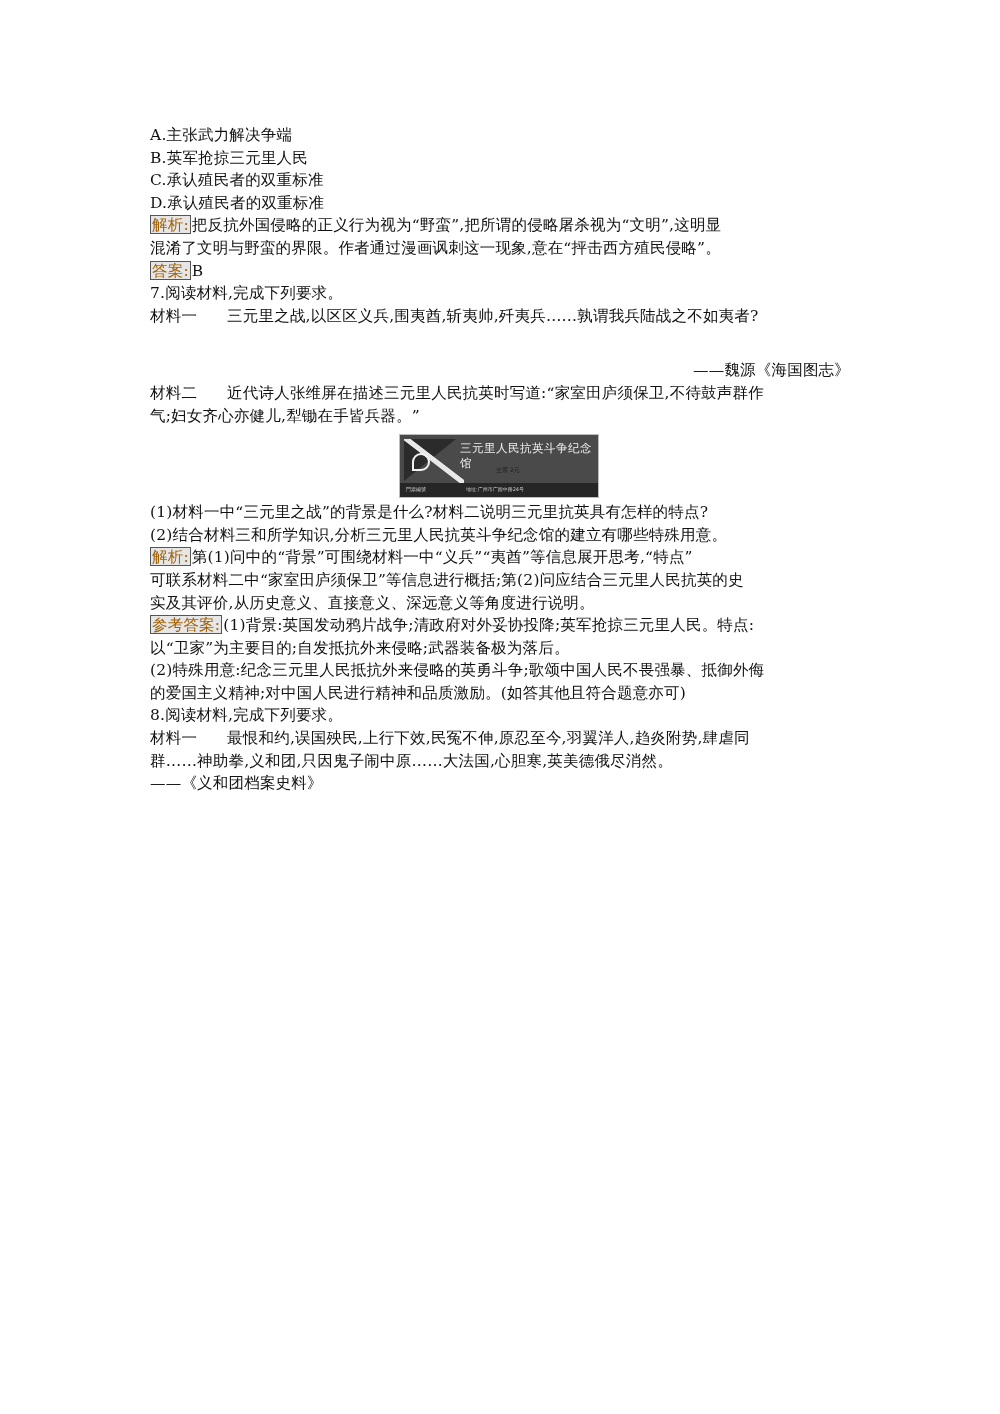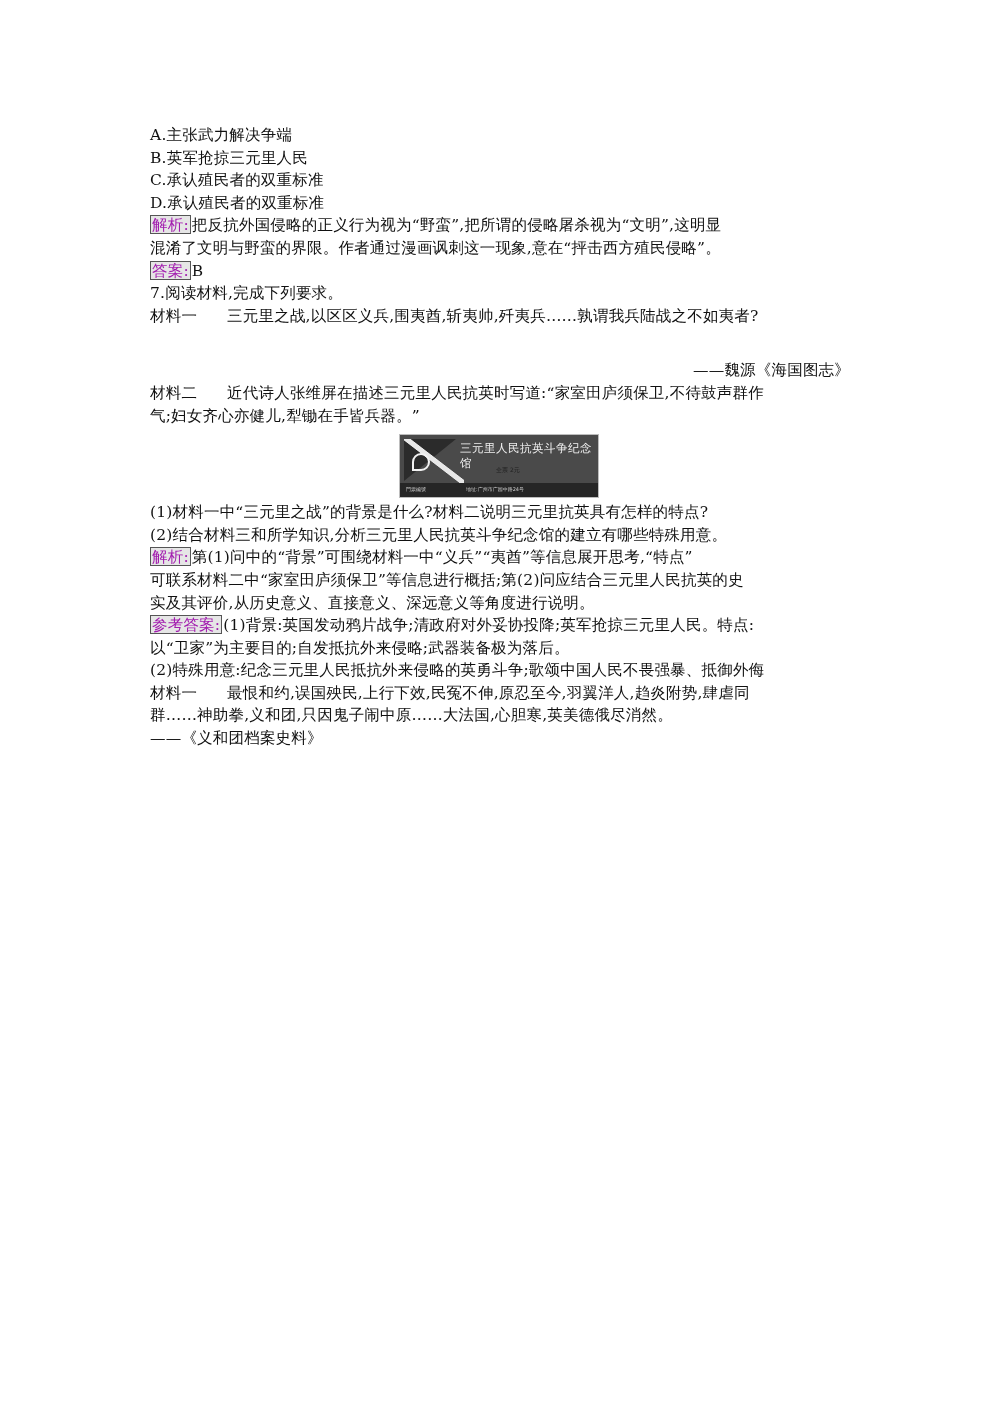--- a/index.html
+++ b/index.html
@@ -2,21 +2,21 @@
 <html><head>
 <meta charset="utf-8">
 <style>
   html, body { margin: 0; padding: 0; background: #ffffff; }
   body { width: 1000px; height: 1414px; position: relative; overflow: hidden;
          font-family: "DejaVu Serif", "Liberation Serif", serif; color: #111; }
   .page { position: absolute; left: 150px; top: 124px; width: 700px; }
   .line { font-size: 15.5px; line-height: 22.6px; height: 22.6px; white-space: nowrap;
           letter-spacing: 0.2px; }
   .right { text-align: right; margin-top: 32px; }
-  .label { display: inline-block; color: #a21caf; background: #e6e6e6;
+  .label { display: inline-block; color: #a16207; background: #e6e6e6;
            border: 1px solid #555; padding: 0 1px; line-height: 19px; height: 19px;
            box-sizing: border-box; margin-right: 1px; vertical-align: baseline; }
   .ind { display: inline-block; width: 30px; }
   .ticket-wrap { height: 68px; position: relative; margin: 4px 0 2px; }
   .ticket { position: absolute; left: 249px; top: 3px; width: 198px; height: 62px;
             background: #4a4a4a; border: 1px solid #bdbdbd; overflow: hidden; }
   .ticket .tri { position: absolute; left: 4px; top: 4px; width: 0; height: 0;
                  border-left: 52px solid #2b2b2b; border-bottom: 42px solid transparent; }
   .ticket .tri-edge { position: absolute; left: 4px; top: 4px; width: 60px; height: 46px;
                  background: linear-gradient(to top right, transparent 48%, #e8e8e8 49%, #e8e8e8 55%, transparent 56%); }
@@ -68,18 +68,20 @@
   <div class="line">(1)材料一中“三元里之战”的背景是什么?材料二说明三元里抗英具有怎样的特点?</div>
   <div class="line">(2)结合材料三和所学知识,分析三元里人民抗英斗争纪念馆的建立有哪些特殊用意。</div>
 
   <div class="line"><span class="label">解析:</span><span>第(1)问中的“背景”可围绕材料一中“义兵”“夷酋”等信息展开思考,“特点”</span></div>
   <div class="line">可联系材料二中“家室田庐须保卫”等信息进行概括;第(2)问应结合三元里人民抗英的史</div>
   <div class="line">实及其评价,从历史意义、直接意义、深远意义等角度进行说明。</div>
 
   <div class="line"><span class="label">参考答案:</span><span>(1)背景:英国发动鸦片战争;清政府对外妥协投降;英军抢掠三元里人民。特点:</span></div>
   <div class="line">以“卫家”为主要目的;自发抵抗外来侵略;武器装备极为落后。</div>
   <div class="line">(2)特殊用意:纪念三元里人民抵抗外来侵略的英勇斗争;歌颂中国人民不畏强暴、抵御外侮</div>
+  <div class="line">的爱国主义精神;对中国人民进行精神和品质激励。(如答其他且符合题意亦可)</div>
 
+  <div class="line">8.阅读材料,完成下列要求。</div>
   <div class="line"><span>材料一</span><span class="ind"></span><span>最恨和约,误国殃民,上行下效,民冤不伸,原忍至今,羽翼洋人,趋炎附势,肆虐同</span></div>
   <div class="line">群……神助拳,义和团,只因鬼子闹中原……大法国,心胆寒,英美德俄尽消然。</div>
   <div class="line">——《义和团档案史料》</div>
 
 </div>
 
 </body></html>

